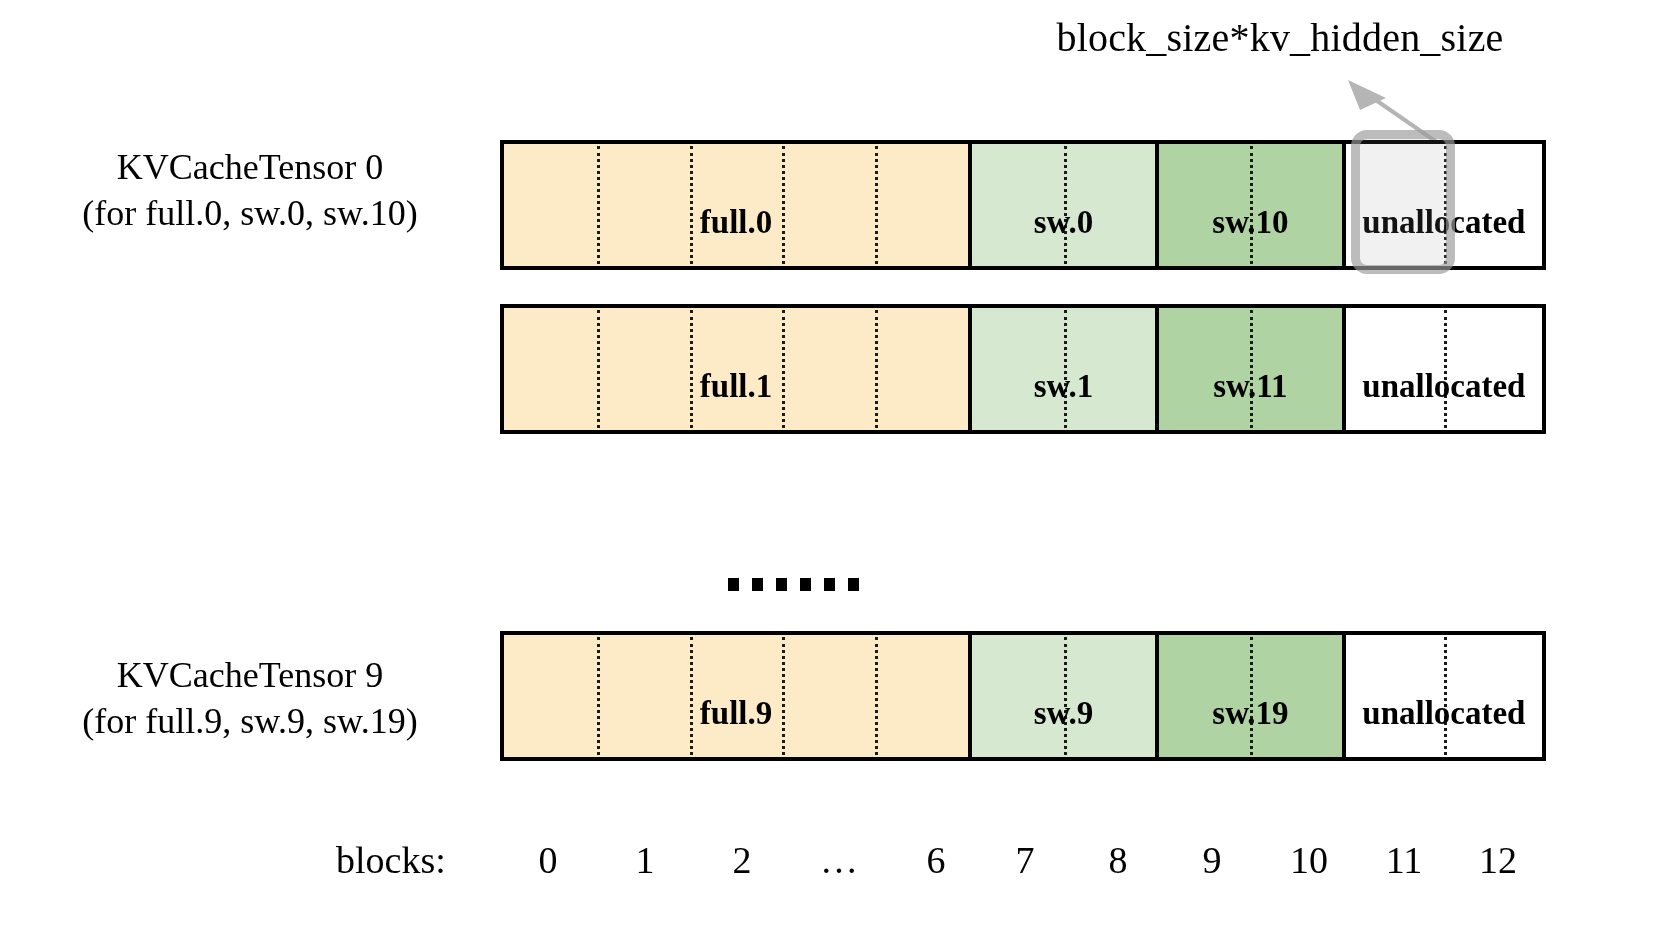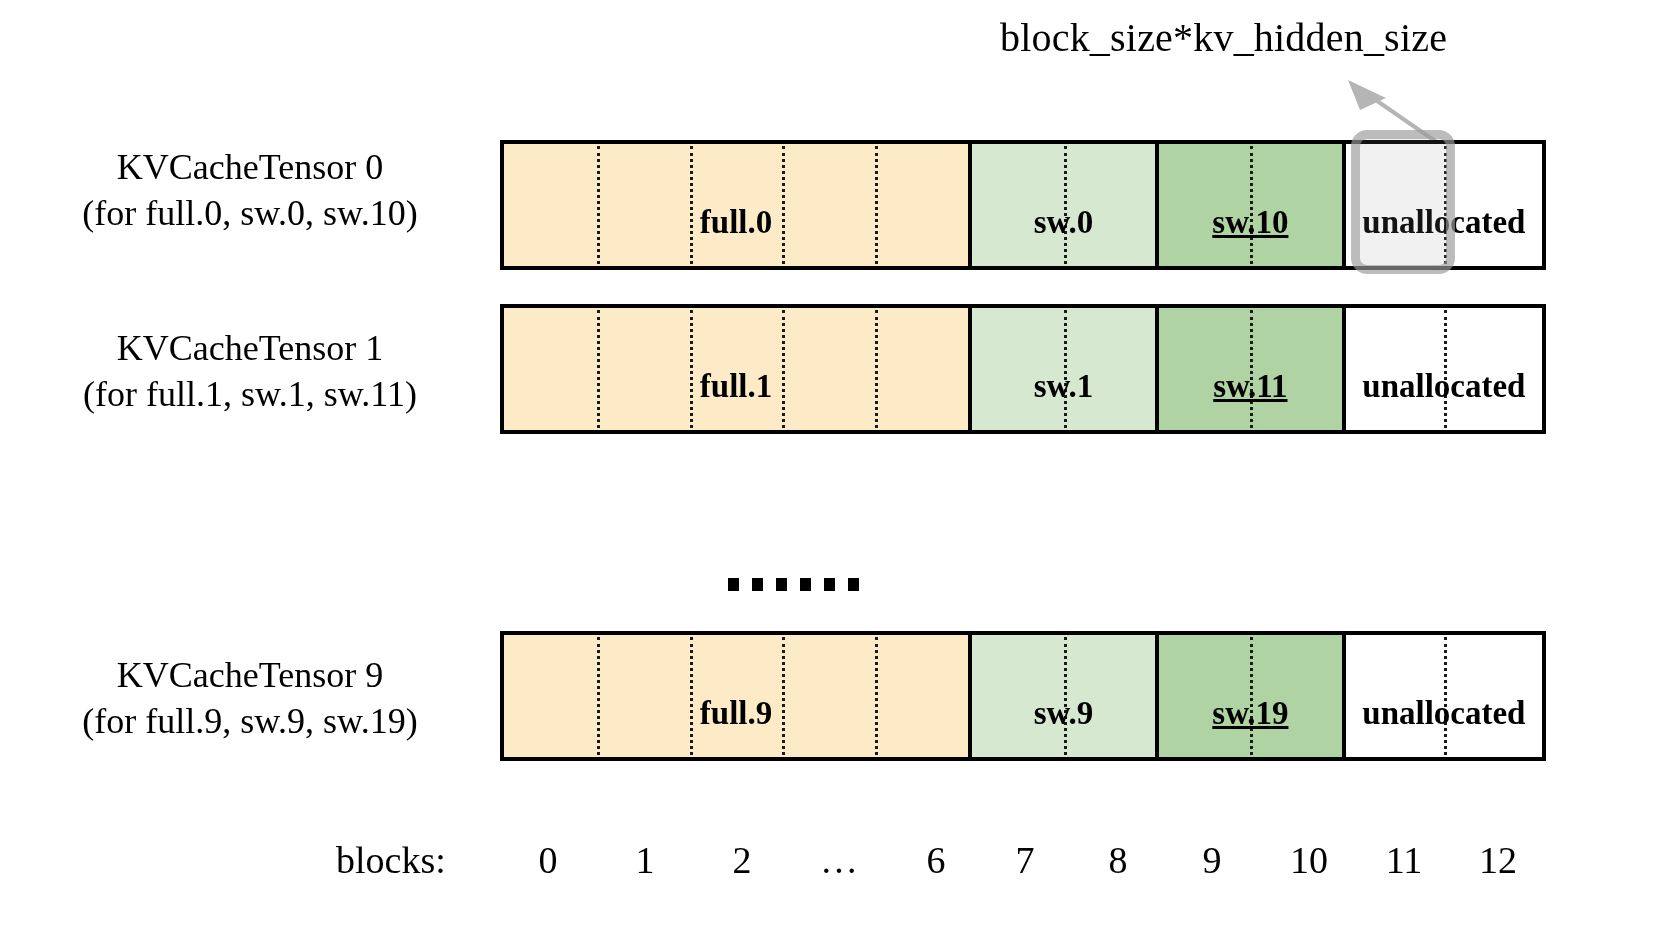--- a/index.html
+++ b/index.html
@@ -17,21 +17,21 @@
   }
 
   
   .annot-text {
     position: absolute;
     left: 1000px;
     top: 14px;
     width: 560px;
     font-size: 40px;
     color: #000000;
-    text-align: left;
+    text-align: center;
     white-space: nowrap;
     letter-spacing: 0.2px;
   }
   .annot-arrow {
     position: absolute;
     left: 1330px;
     top: 78px;
     width: 130px;
     height: 80px;
     pointer-events: none;
@@ -79,21 +79,20 @@
   }
   .seg.sw-light {
     flex: 0 0 18.0%;
     background: #D6E8CF;
     border-right: 4px solid #000000;
   }
   .seg.sw-dark {
     flex: 0 0 18.0%;
     background: #AFD3A2;
     border-right: 4px solid #000000;
-    text-decoration: underline;
   }
   .seg.unalloc {
     flex: 1 1 auto;
     background: #ffffff;
     line-height: 1.08;
     text-align: center;
     padding: 0 4px;
     border-radius: 10px;
   }
   .seg .lbl { position: relative; z-index: 2; margin-top: 35px; }
@@ -211,24 +210,20 @@
     </div>
     <div class="seg unalloc">
       <div class="dots">
           <i style="left:50%"></i>
         </div>
       <span class="lbl">unallocated</span>
     </div>
   </div>
   <div class="highlight-box"></div>
 
-  <div class="row-label" style="top:325px;">
-    <span class="l1">KVCacheTensor 1</span>
-    <span class="l2">(for full.1, sw.1, sw.11)</span>
-  </div>
   <div class="bar" style="top:304px;">
     <div class="seg full">
       <div class="dots">
         <i style="left:20%"></i>
           <i style="left:40%"></i>
           <i style="left:60%"></i>
           <i style="left:80%"></i>
       </div>
       <span class="lbl">full.1</span>
     </div>

